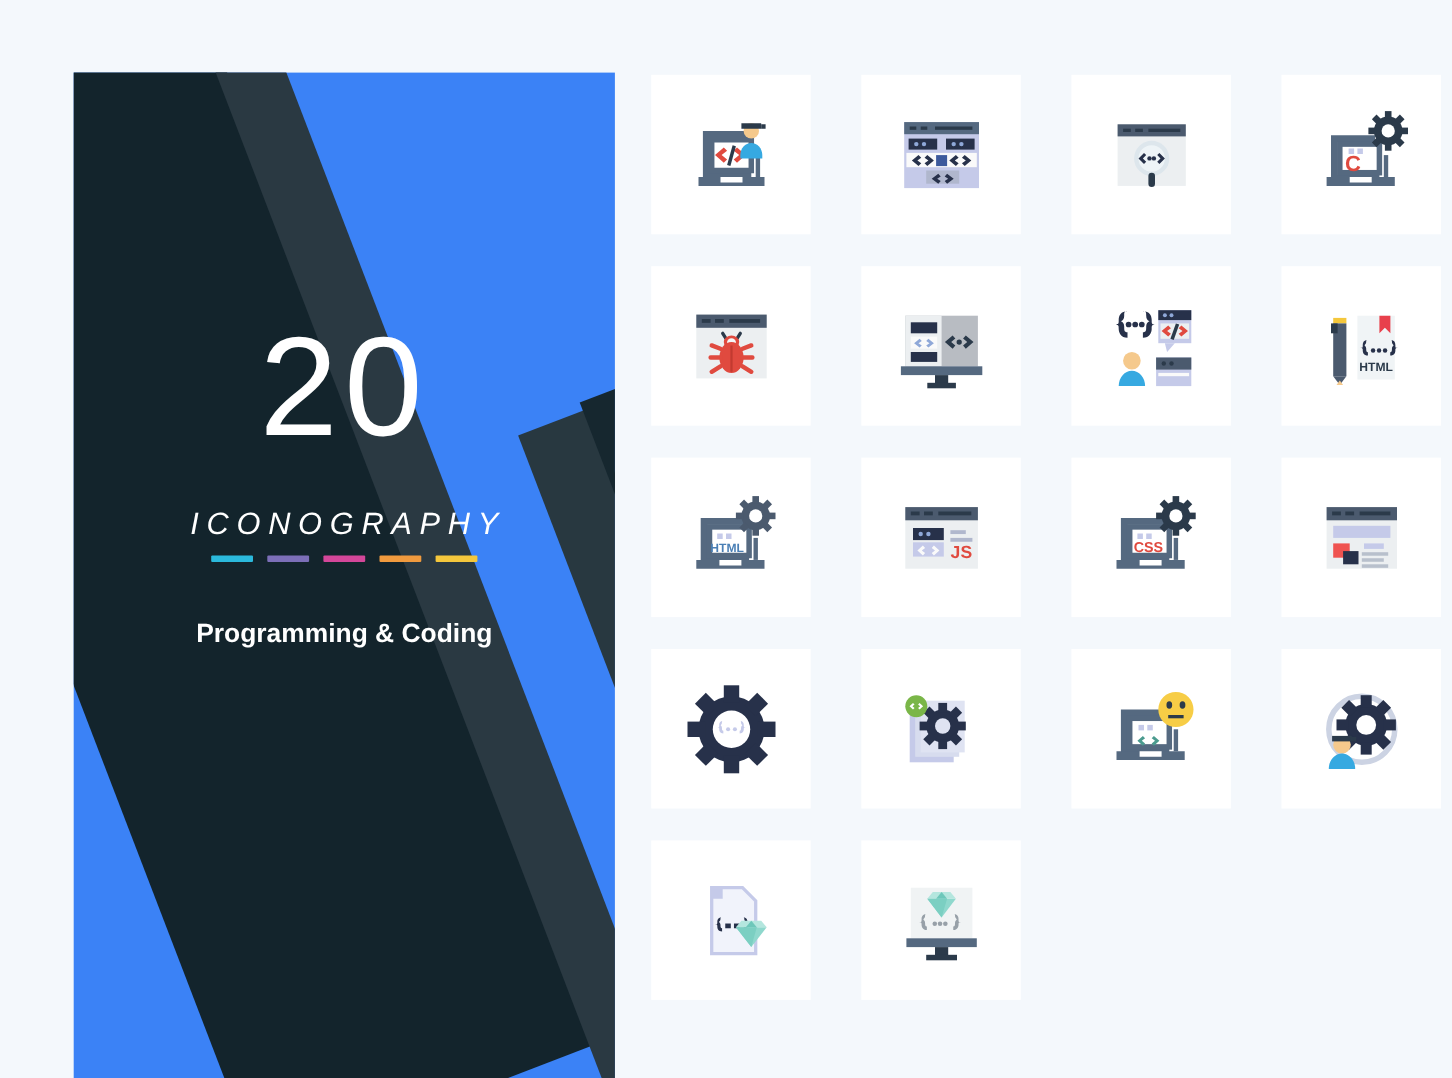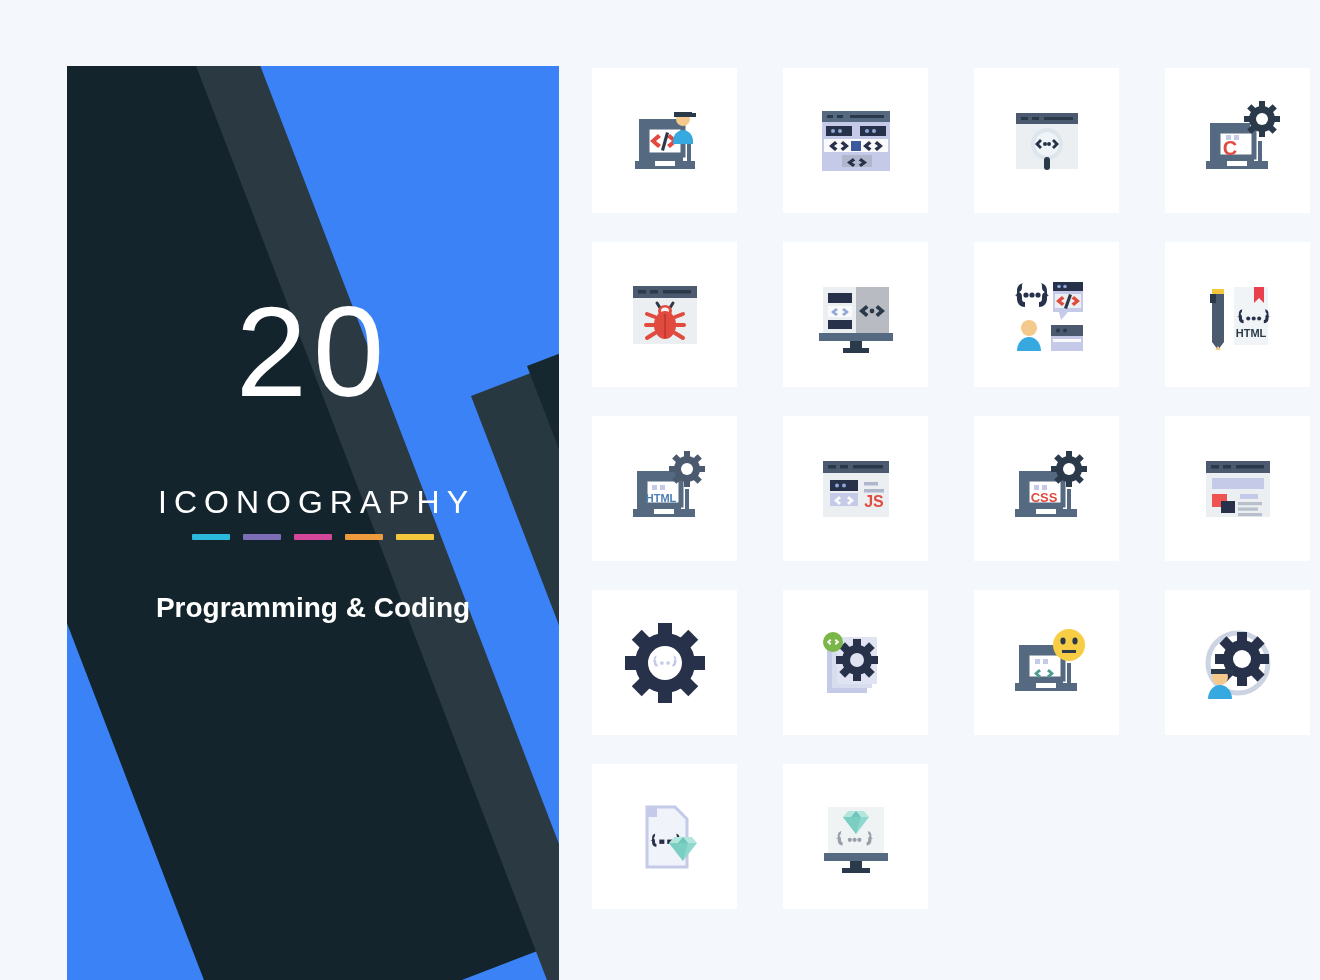--- a/index.html
+++ b/index.html
@@ -49,37 +49,38 @@
   }
   .count{
     color:#ffffff;
     font-size:128px;
     line-height:1;
     font-weight:300;
     letter-spacing:6px;
     font-family:"Liberation Sans", sans-serif;
   }
   .iconography{
-    margin-top:68px;
+    margin-top:44px;
     color:#ffffff;
-    font-size:32px;
+    font-size:28px;
     letter-spacing:7px;
     font-weight:400;
     text-indent:7px;
+    font-style:italic;
   }
   .bars{
     margin-top:13px;
     display:flex;
     gap:13px;
   }
   .bar{width:38px;height:6px;border-radius:1px;}
   .subtitle{
     margin-top:52px;
     color:#ffffff;
-    font-size:28px;
+    font-size:24px;
     font-weight:700;
   }
 
   
   .grid{
     position:absolute;left:592px;top:68px;
     width:718px;
     display:grid;
     grid-template-columns:repeat(4,145px);
     grid-template-rows:repeat(5,145px);

